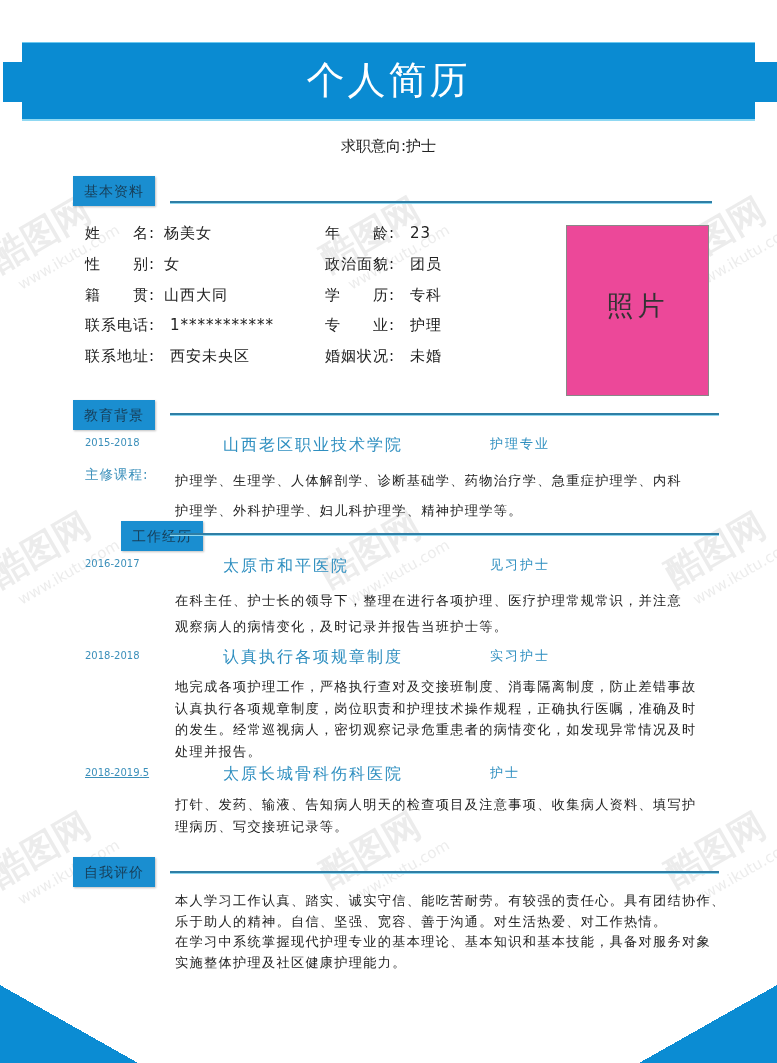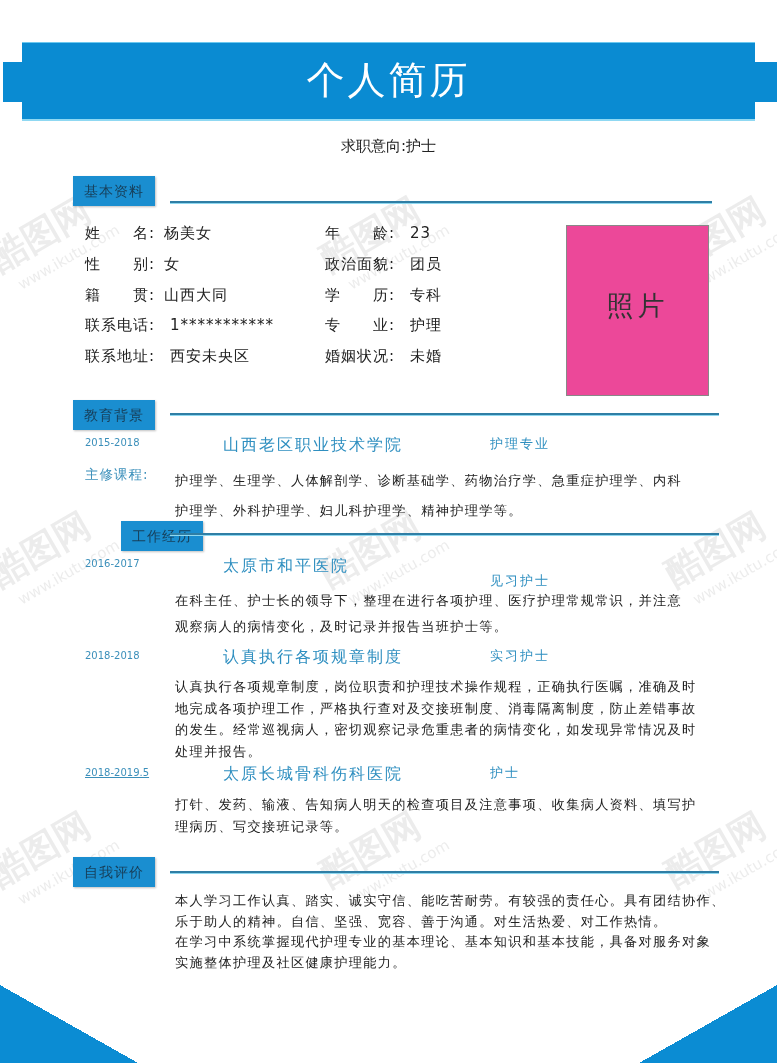--- a/index.html
+++ b/index.html
@@ -128,34 +128,34 @@
   <div>护理学、生理学、人体解剖学、诊断基础学、药物治疗学、急重症护理学、内科</div>
   <div>护理学、外科护理学、妇儿科护理学、精神护理学等。</div>
 </div>
 
 <div class="sec-box" style="top:521px;margin-left:48px;">工作经历</div>
 <div class="sec-rule" style="top:533px;"></div>
 
 <div>
   <div class="date" style="top:558px;">2016-2017</div>
   <div class="org" style="top:556px;">太原市和平医院</div>
-  <div class="role" style="top:556px;margin-top:16px;">见习护士</div>
+  <div class="role" style="top:556px;">见习护士</div>
   <div class="para" style="top:588px; line-height:26px;">
     <div>在科主任、护士长的领导下，整理在进行各项护理、医疗护理常规常识，并注意</div>
     <div>观察病人的病情变化，及时记录并报告当班护士等。</div>
   </div>
 </div>
 
 <div>
   <div class="date" style="top:650px;">2018-2018</div>
   <div class="org" style="top:647px;">认真执行各项规章制度</div>
   <div class="role" style="top:647px;">实习护士</div>
   <div class="para" style="top:676px; line-height:21.5px;">
+    <div>地完成各项护理工作，严格执行查对及交接班制度、消毒隔离制度，防止差错事故</div>
     <div>认真执行各项规章制度，岗位职责和护理技术操作规程，正确执行医嘱，准确及时</div>
-    <div>地完成各项护理工作，严格执行查对及交接班制度、消毒隔离制度，防止差错事故</div>
     <div>的发生。经常巡视病人，密切观察记录危重患者的病情变化，如发现异常情况及时</div>
     <div>处理并报告。</div>
   </div>
 </div>
 
 <div>
   <div class="date" style="top:767px;text-decoration:underline;">2018-2019.5</div>
   <div class="org" style="top:764px;">太原长城骨科伤科医院</div>
   <div class="role" style="top:764px;">护士</div>
   <div class="para" style="top:794px; line-height:21.5px;">

